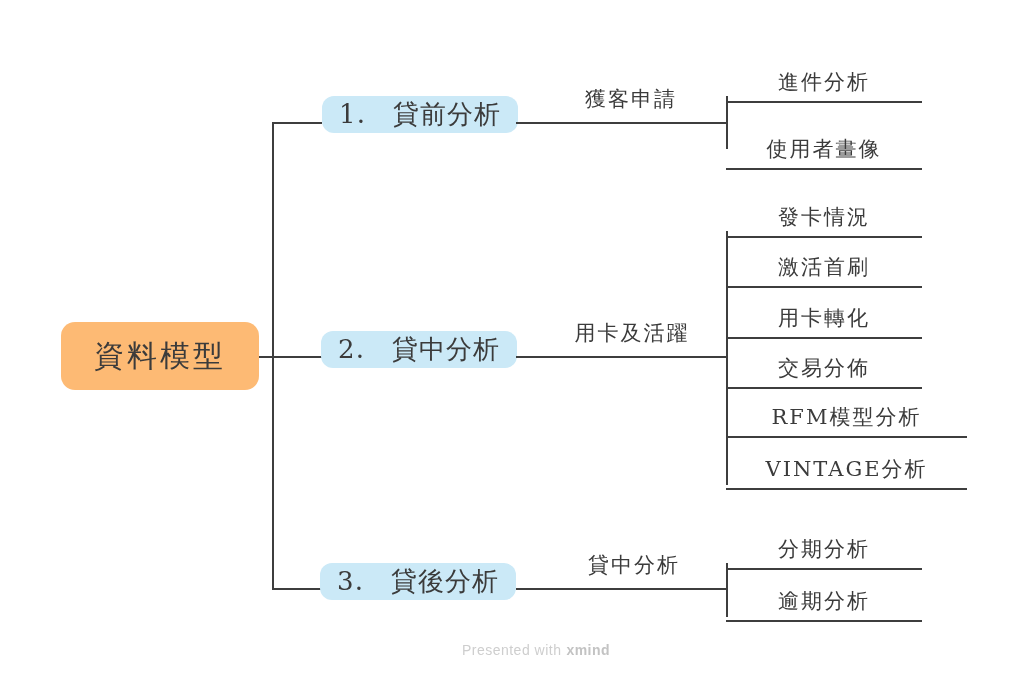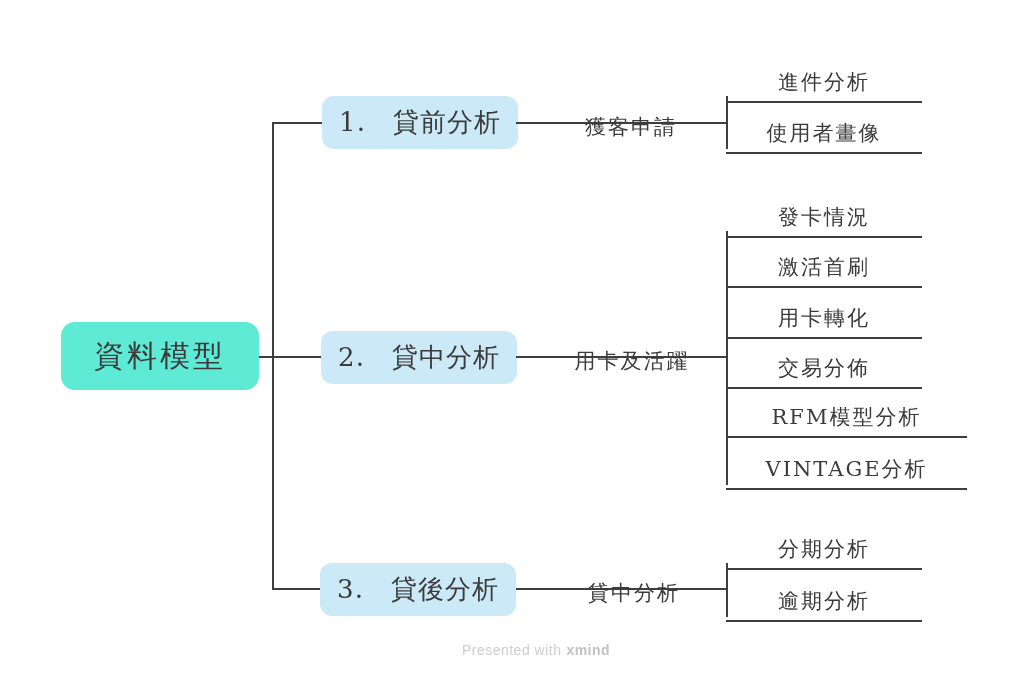--- a/index.html
+++ b/index.html
@@ -27,44 +27,43 @@
     position: absolute;
     display: flex;
     align-items: center;
     justify-content: center;
     box-sizing: border-box;
     white-space: nowrap;
   }
   .node.root {
     left: 61px; top: 322px;
     width: 198px; height: 68px;
-    background: #5eead4;
+    background: #fdba74;
     border-radius: 14px;
     font-size: 30px;
     letter-spacing: 3px;
   }
   .node.branch {
-    width: 196px; height: 53px;
+    width: 196px; height: 37px;
     background: #cbe9f7;
     border-radius: 12px;
     font-size: 26px;
     letter-spacing: 1px;
   }
   .node.branch1 { left: 322px; top: 96px; }
   .node.branch2 { left: 321px; top: 331px; }
   .node.branch3 { left: 320px; top: 563px; }
 
   .edge-label {
     position: absolute;
     width: 160px;
     text-align: center;
     font-size: 21px;
     letter-spacing: 2px;
     white-space: nowrap;
-    margin-top: 28px;
   }
   .edge-label.el1 { left: 551px; top: 85px; }
   .edge-label.el2 { left: 552px; top: 319px; font-family: Liberation Serif, serif; }
   .edge-label.el3 { left: 554px; top: 551px; }
 
   .leaf {
     position: absolute;
     left: 726px;
     width: 196px;
     height: 40px;
@@ -107,21 +106,21 @@
   <div class="line h" style="left:272px; top:122px; width:50px;"></div>
   <div class="line h" style="left:272px; top:588px; width:50px;"></div>
 
   <div class="node root">資料模型</div>
 
   <div class="node branch branch1">1.　貸前分析</div>
   <div class="line h" style="left:516px; top:122px; width:212px;"></div>
   <div class="edge-label el1">獲客申請</div>
   <div class="line v" style="left:726px; top:96px; height:53px;"></div>
   <div class="leaf" style="top:56px;">進件分析</div>
-  <div class="leaf" style="top:107px;">使用者畫像</div>
+  <div class="leaf" style="top:123px;">使用者畫像</div>
 
   <div class="node branch branch2">2.　貸中分析</div>
   <div class="line h" style="left:516px; top:356px; width:212px;"></div>
   <div class="edge-label el2">用卡及活躍</div>
   <div class="line v" style="left:726px; top:231px; height:254px;"></div>
   <div class="leaf" style="top:191px;text-align:center;">發卡情況</div>
   <div class="leaf" style="top:241px;">激活首刷</div>
   <div class="leaf" style="top:292px;">用卡轉化</div>
   <div class="leaf wide" style="top:391px;">RFM模型分析</div>
   <div class="leaf" style="top:342px;">交易分佈</div>

